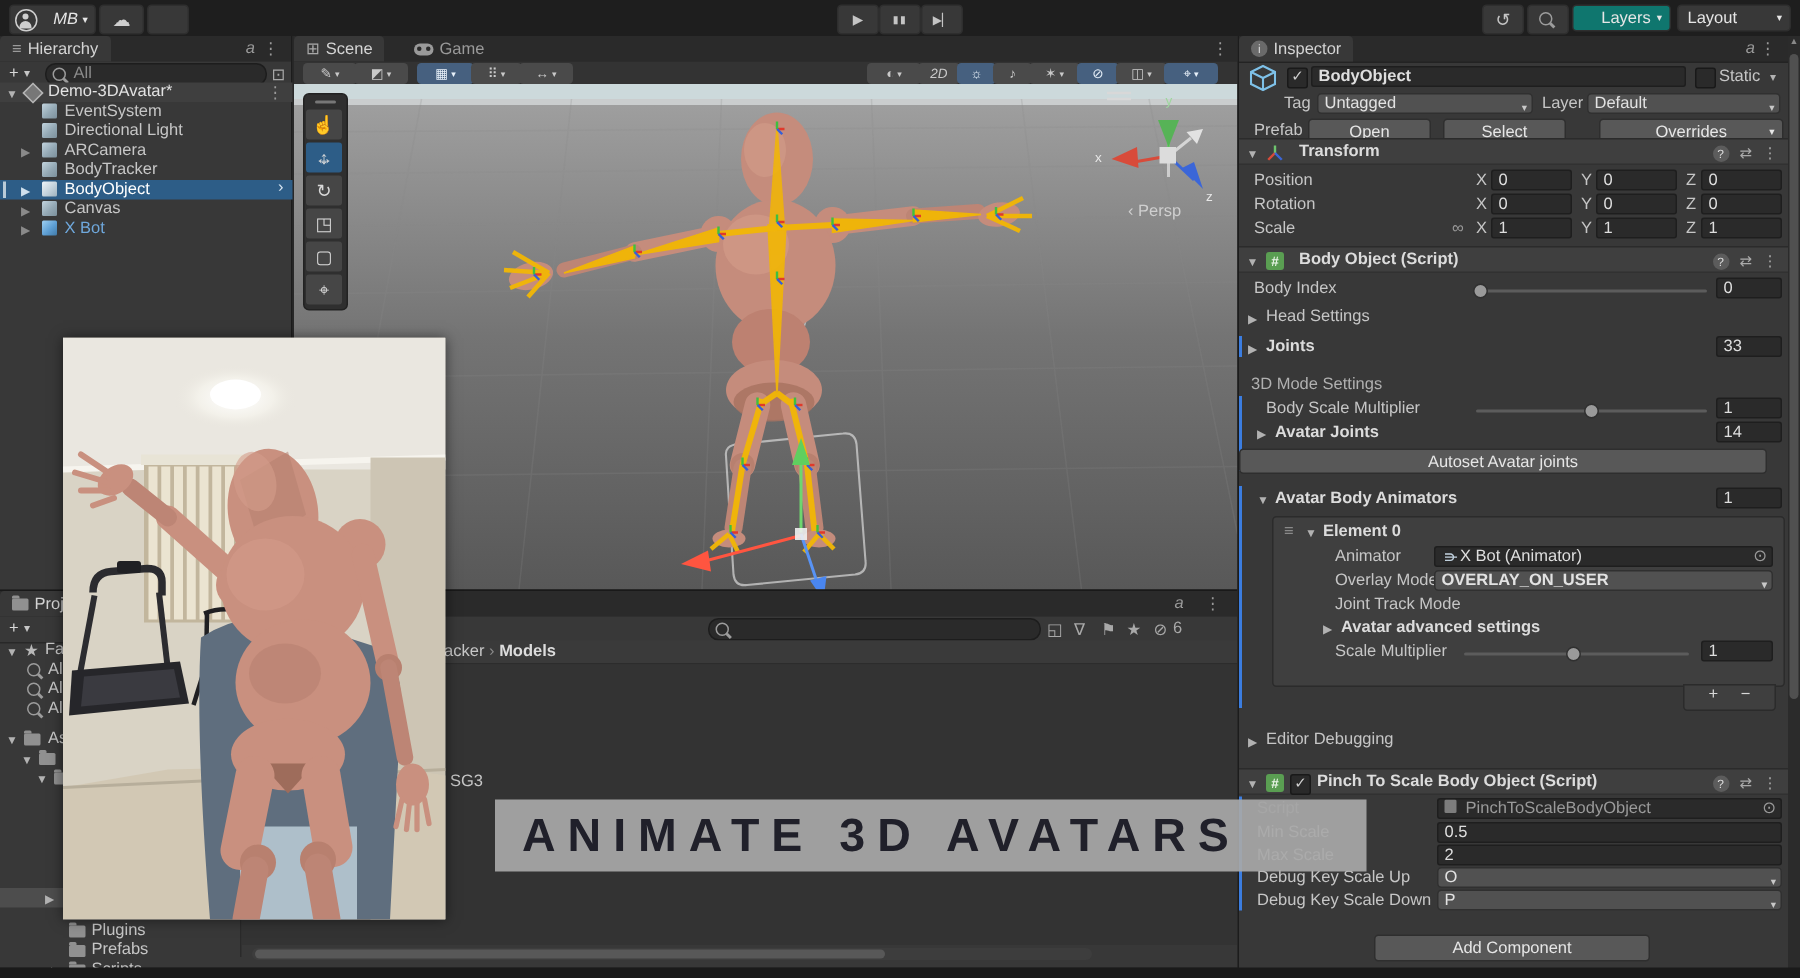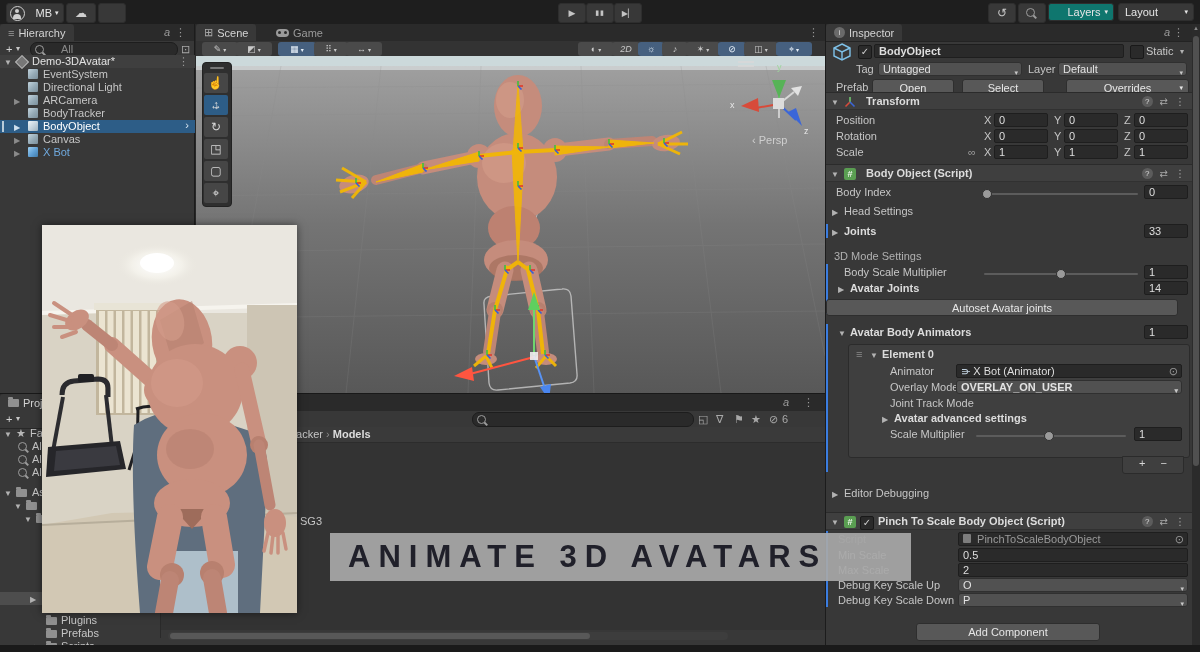--- a/index.html
+++ b/index.html
@@ -60,21 +60,21 @@
   svg text{font-family:"Liberation Sans",sans-serif;}
 </style>
 </head>
 <body>
 
 <div id="app">
 
   <div class="abs" style="left:0;top:0;width:1200px;height:24px;background:#1e1e1e;">
     <div class="btn" style="left:6px;top:3px;width:56px;height:18px;background:#383838;">
       <span class="person-ico" style="left:3px;top:2px;"></span>
-      <span style="margin-left:24px;">MB</span>
+      <span style="margin-left:24px;font-style:italic;">MB</span>
       <span style="font-size:7px;margin-left:3px;">▾</span>
     </div>
     <div class="btn" style="left:66px;top:3px;width:28px;height:18px;background:#383838;">
       <span style="font-size:12px;color:#cfcfcf;">☁</span>
     </div>
     <div class="btn" style="left:98px;top:3px;width:26px;height:18px;background:#383838;"></div>
 
     <div class="btn" style="left:558px;top:3px;width:26px;height:18px;background:#383838;">
       <span style="font-size:9px;color:#c4c4c4;">▶</span>
     </div>
@@ -108,21 +108,21 @@
         <span>Hierarchy</span>
       </div>
       <span class="abs" style="right:24px;top:2px;color:#9a9a9a;font-style:italic;">a</span>
       <span class="abs" style="right:8px;top:2px;color:#9a9a9a;">⋮</span>
     </div>
     <div class="toolrow" style="top:17px;">
       <span class="lbl" style="left:6px;top:2px;color:#d8d8d8;">+</span>
       <span class="lbl" style="left:16px;top:3px;font-size:8px;">▾</span>
       <div class="searchbox" style="left:30px;top:1px;width:146px;">
         <span class="mag" style="left:4px;top:2px;"></span>
-        <span class="lbl dim" style="left:30px;top:0px;">All</span>
+        <span class="lbl dim" style="left:18px;top:0px;">All</span>
       </div>
       <span class="lbl" style="left:181px;top:2px;color:#a8a8a8;">⊡</span>
     </div>
 
     <div class="hrow" style="top:31px;background:#3f3f3f;">
       <span class="fold" style="left:4px;top:3px;">▼</span>
       <span class="abs" style="left:17px;top:2px;width:8px;height:8px;background:#777;transform:rotate(45deg);border:1px solid #b5b5b5;"></span>
       <span class="lbl" style="left:32px;top:0;color:#e2e2e2;">Demo-3DAvatar*</span>
       <span class="abs" style="right:6px;top:0;color:#9a9a9a;">⋮</span>
     </div>

